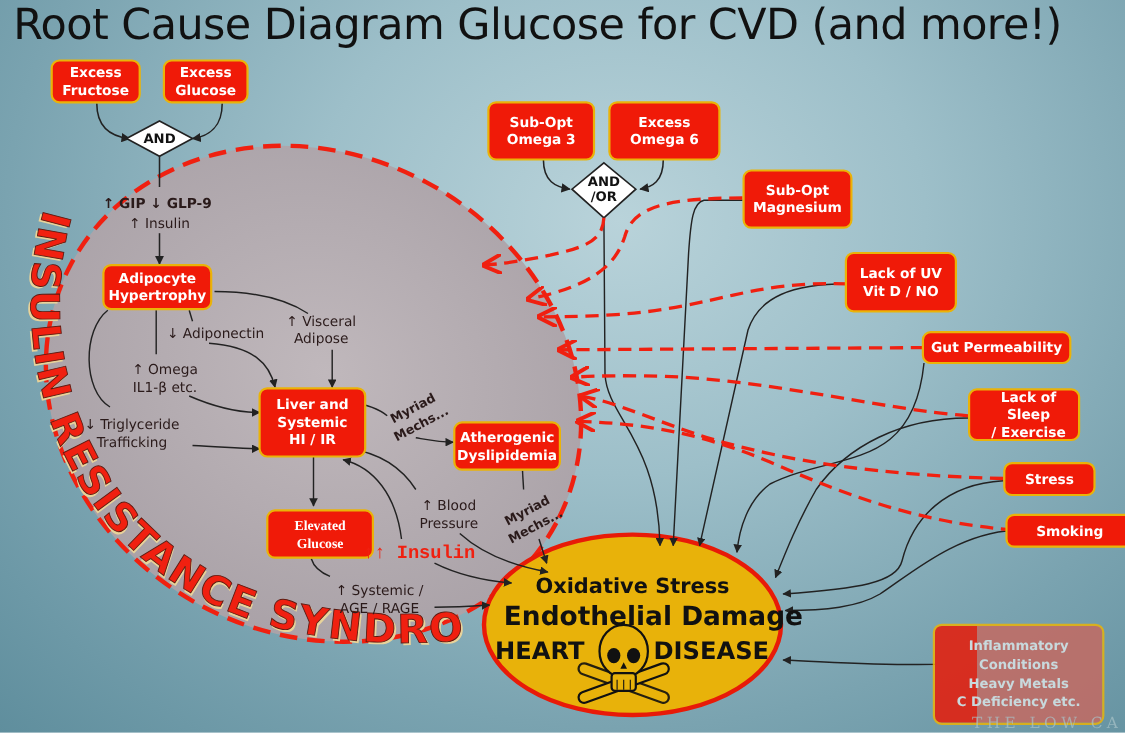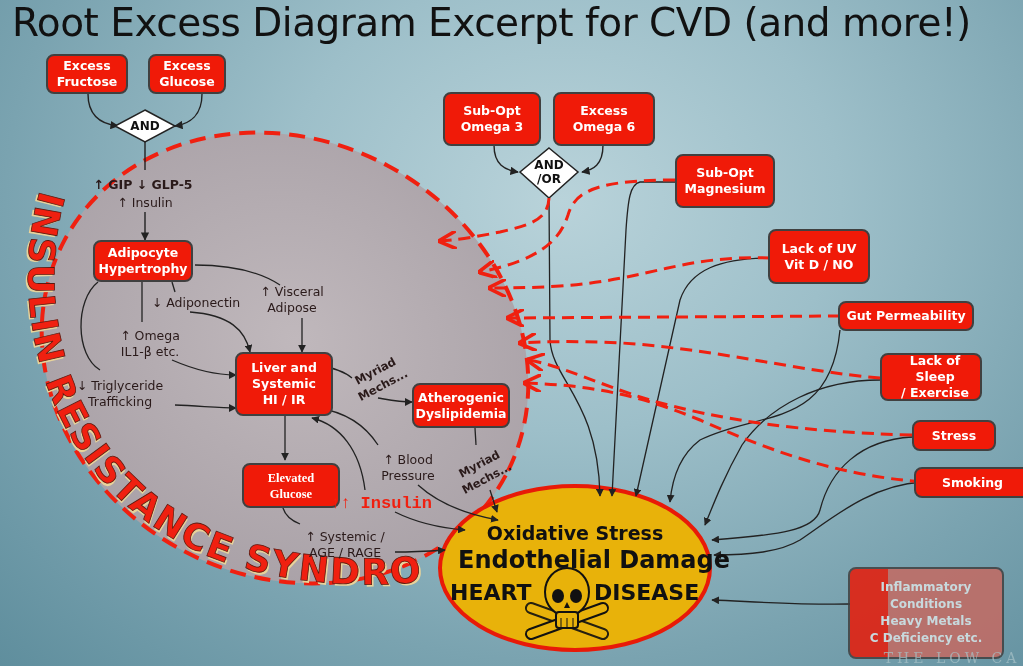--- a/index.html
+++ b/index.html
@@ -1,21 +1,21 @@
 <!DOCTYPE html>
 <html><head>
 <meta charset="utf-8">
 <style>
   html,body{margin:0;padding:0;}
   body{width:1023px;height:666px;overflow:hidden;position:relative;
     background: radial-gradient(ellipse at 55% 30%, #b9d3da 0%, #9dbfc9 35%, #7aa3b0 70%, #5f8e9d 100%);
     font-family:"DejaVu Sans", sans-serif;}
   #title{position:absolute;left:12px;top:0px;font-family:"DejaVu Sans", sans-serif;font-size:39px;color:#111;white-space:nowrap;letter-spacing:-0.5px;}
   svg#diagram{position:absolute;left:0;top:0;}
-  .box{position:absolute;background:#f01a08;color:#fff;border:2px solid #404040;border-radius:8px;
+  .box{position:absolute;background:#f01a08;color:#fff;border:2px solid #eab308;border-radius:8px;
     font-family:"DejaVu Sans", sans-serif;font-weight:bold;font-size:12.5px;line-height:16px;text-align:center;
     display:flex;align-items:center;justify-content:center;box-sizing:border-box;white-space:pre-line;padding:2px 4px;}
   .lbl{position:absolute;font-family:"DejaVu Sans", sans-serif;font-size:12.5px;color:#2a1a1a;line-height:16px;text-align:center;white-space:pre-line;}
   .lbl.bold{font-weight:bold;}
   .gate{position:absolute;font-family:"DejaVu Sans", sans-serif;font-weight:bold;font-size:12px;color:#111;text-align:center;line-height:14px;white-space:pre-line;}
   .ins{position:absolute;font-family:Liberation Mono, monospace;color:#f02010;font-size:17px;font-weight:bold;}
   .hd{position:absolute;font-family:"DejaVu Sans", sans-serif;font-weight:bold;color:#111;text-align:center;white-space:nowrap;}
   .faded{opacity:0.85;background:linear-gradient(90deg,#e81a08 0%,#e81a08 25%,#c46a62 25%,#c46a62 100%);color:#d7e4e6;}
 </style>
 </head>
@@ -104,29 +104,29 @@
     <rect x="-11" y="12" width="22" height="16" fill="#e8b20a" stroke="#111" stroke-width="2" rx="3"></rect>
     <ellipse cx="-9" cy="-4" rx="6" ry="7" fill="#111"></ellipse>
     <ellipse cx="9" cy="-4" rx="6" ry="7" fill="#111"></ellipse>
     <path d="M-3 8 L0 2 L3 8 z" fill="#111"></path>
     <line x1="-6" y1="18" x2="-6" y2="27" stroke="#111" stroke-width="1"></line>
     <line x1="0" y1="18" x2="0" y2="27" stroke="#111" stroke-width="1"></line>
     <line x1="6" y1="18" x2="6" y2="27" stroke="#111" stroke-width="1"></line>
   </g>
 </svg>
 
-<div id="title">Root Excess Diagram Excerpt for CVD (and more!)</div>
+<div id="title">Root Cause Diagram Glucose for CVD (and more!)</div>
 
 <div class="box" style="left:46px;top:54px;width:82px;height:40px;">Excess
 Fructose</div>
 <div class="box" style="left:148px;top:54px;width:78px;height:40px;">Excess
 Glucose</div>
 <div class="gate" style="left:122px;top:119px;width:46px;">AND</div>
 
-<div class="lbl bold" style="left:88px;top:177px;width:110px;">↑ GIP ↓ GLP-5</div>
+<div class="lbl bold" style="left:88px;top:177px;width:110px;">↑ GIP ↓ GLP-9</div>
 <div class="lbl" style="left:105px;top:195px;width:80px;">↑ Insulin</div>
 
 <div class="box" style="left:93px;top:240px;width:100px;height:42px;">Adipocyte
 Hypertrophy</div>
 <div class="lbl" style="left:146px;top:295px;width:100px;">↓ Adiponectin</div>
 <div class="lbl" style="left:252px;top:284px;width:80px;">↑ Visceral
 Adipose</div>
 <div class="lbl" style="left:105px;top:328px;width:90px;">↑ Omega
 IL1-β etc.</div>
 <div class="lbl" style="left:70px;top:378px;width:100px;">↓ Triglyceride

